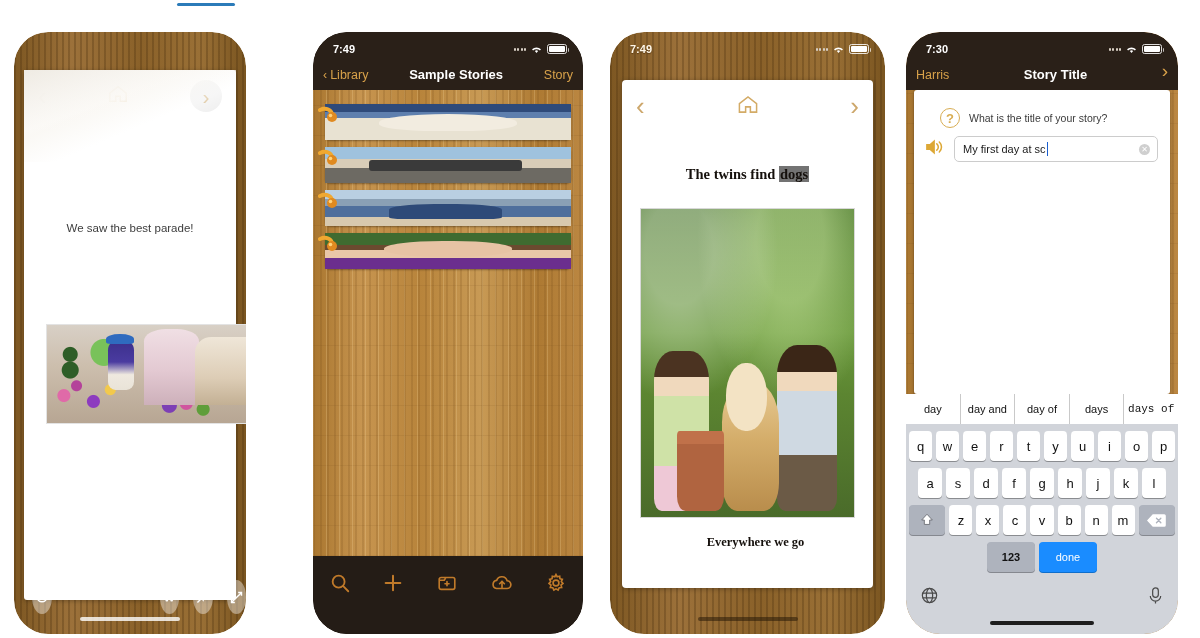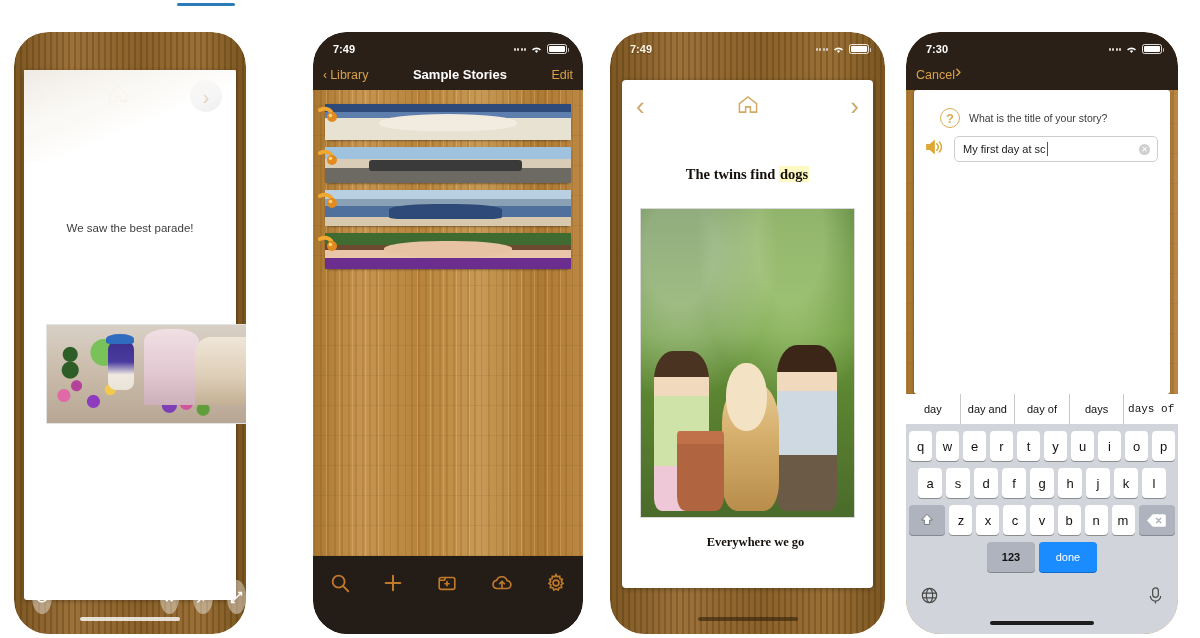--- a/index.html
+++ b/index.html
@@ -175,21 +175,21 @@
   
   #phone3 { left: 610px; top: 18px; width: 275px; height: 602px; }
   #phone3 .page {
     position: absolute; left: 12px; top: 48px; right: 12px; bottom: 46px;
     background: #fff; border-radius: 4px; box-shadow: 0 1px 5px rgba(0,0,0,.3);
   }
   .story-head {
     position: absolute; left: 0; right: 0; top: 86px; text-align: center;
     font-family: "Liberation Serif", serif; font-size: 14.5px; font-weight: bold; color: #15100c;
   }
-  .hl { background: #fef9c3; padding: 0 1px; }
+  .hl { background: #737373; padding: 0 1px; }
   .story-foot {
     position: absolute; left: 16px; right: 0; bottom: 38px; text-align: center;
     font-family: "Liberation Serif", serif; font-size: 12.5px; font-weight: bold; color: #15100c;
   }
   .story-photo {
     position: absolute; left: 18px; top: 128px; right: 18px; height: 310px;
     border: 1px solid #d8d8d8; overflow: hidden;
   }
 
   
@@ -442,21 +442,21 @@
             </span>
         </span>
       </div>
 
       <div class="navbar">
         <span class="nav-left">
           <span>‹</span>
           <span>Library</span>
         </span>
         <span class="nav-title">Sample Stories</span>
-        <span class="nav-right">Edit</span>
+        <span class="nav-right">Story</span>
       </div>
 
       <div class="body wood">
         <div class="story-list">
 
           <div class="story-row">
             <span class="pin">
               <svg width="24" height="22" viewBox="0 0 24 22">
                 <path d="M4 4 C10 1, 16 4, 16 9" stroke="#f0a830" stroke-width="4" fill="none" stroke-linecap="round"></path>
                 <circle cx="16" cy="11" r="5" fill="#e08a20"></circle>
@@ -632,21 +632,22 @@
               <path d="M7 5.2 A5 5 0 0 0 3.3 6.7 L2.2 5.4 A6.8 6.8 0 0 1 11.8 5.4 L10.7 6.7 A5 5 0 0 0 7 5.2 Z"></path>
             </svg>
           </span>
           <span class="batt">
               <i></i>
             </span>
         </span>
       </div>
 
       <div class="navbar">
-        <span class="nav-left">Cancel</span>
+        <span class="nav-left">Harris</span>
+        <span class="nav-title">Story Title</span>
         <span class="nav-right" style="font-size:19px">›</span>
       </div>
 
       <div class="sheet">
         <div class="q-row">
           <span class="q-mark">?</span>
           <span class="q-text">What is the title of your story?</span>
         </div>
         <div class="f-row">
           <span>

